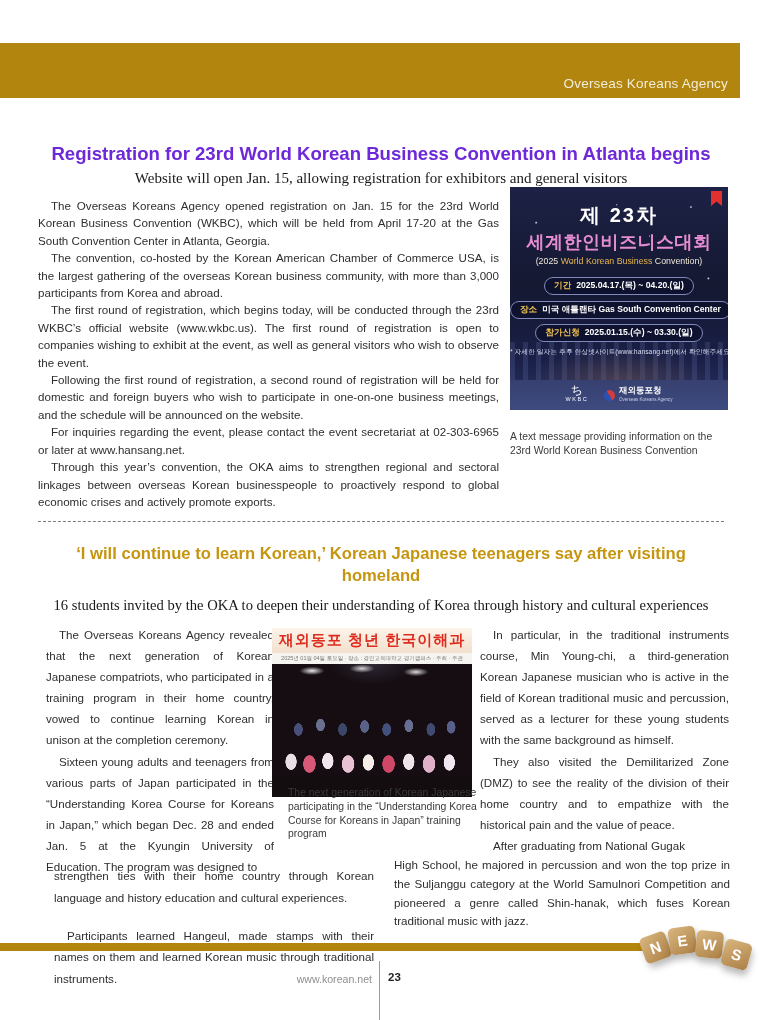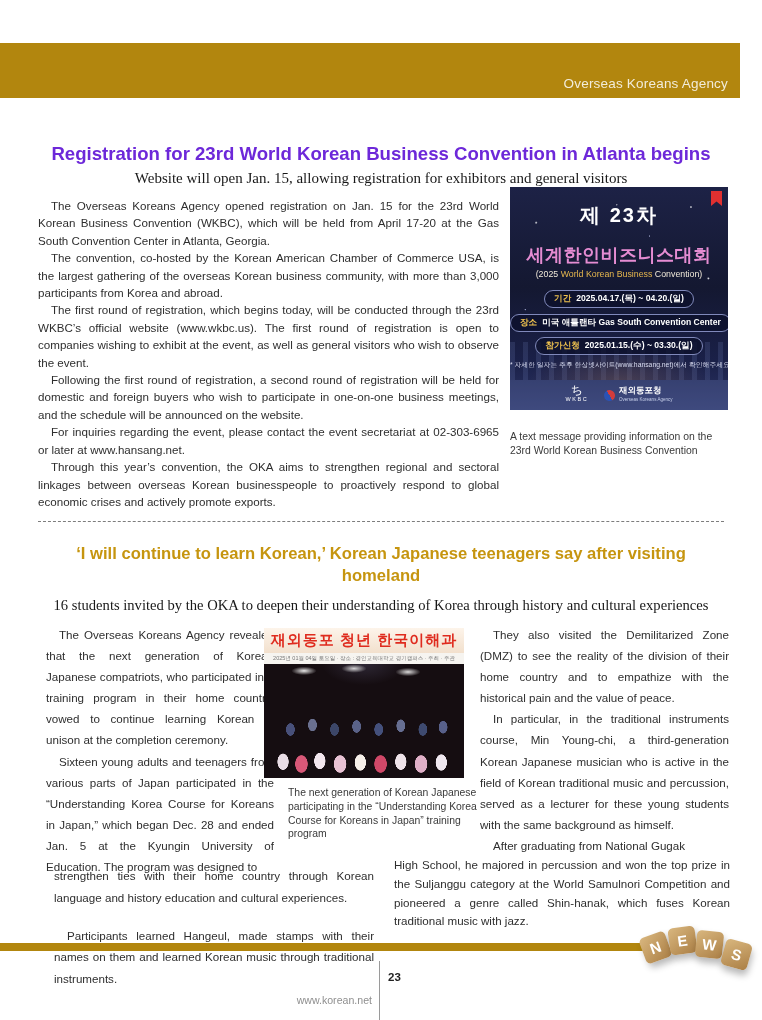--- a/index.html
+++ b/index.html
@@ -36,21 +36,21 @@
     radial-gradient(1.5px 1.5px at 91% 41%, #fff, transparent),
     radial-gradient(1px 1px at 7% 55%, #cfd6ff, transparent),
     radial-gradient(1px 1px at 49% 8%, #fff, transparent); }
   .p-city { position:absolute; left:0; right:0; bottom:30px; height:38px; opacity:.55; background:
     radial-gradient(60% 120% at 50% 100%, rgba(190,130,80,.45), transparent 70%),
     repeating-linear-gradient(90deg, rgba(130,150,210,.30) 0 5px, transparent 5px 13px); }
   .bookmark { position:absolute; top:4px; right:6px; width:11px; height:15px; background:#e03030;
     clip-path:polygon(0 0,100% 0,100% 100%,50% 70%,0 100%); }
   .p-inner { position:relative; }
   .p-title1 { margin-top:15px; text-align:center; color:#ffffff; font-size:20px; font-weight:bold; letter-spacing:2px; }
-  .p-title2 { text-align:center; color:#e58cd2; font-size:18px; font-weight:bold; letter-spacing:.5px; margin-top:14px; white-space:nowrap; }
+  .p-title2 { text-align:center; color:#e58cd2; font-size:18px; font-weight:bold; letter-spacing:.5px; margin-top:1px; white-space:nowrap; }
   .p-sub { text-align:center; font-size:8.8px; margin-top:2px; color:#efe8d8; white-space:nowrap; }
   .p-sub .mid { color:#e6b74e; }
   .p-pills { margin-top:8px; text-align:center; }
   .p-pills .row { margin:2.5px 0; }
   .pill { display:inline-block; border:1px solid #8089bb; background:rgba(12,16,44,.8); border-radius:9px;
     padding:2px 9px; font-size:8.6px; font-weight:bold; color:#fff; white-space:nowrap; }
   .pill .lbl { color:#eec14e; margin-right:5px; }
   .p-note { margin-top:5px; text-align:center; font-size:6.8px; color:#d8dcf0; white-space:nowrap; }
   .p-logos { position:absolute; left:0; right:0; bottom:0; height:30px; background:rgba(110,130,190,.28);
     display:flex; align-items:center; justify-content:center; gap:16px; }
@@ -79,21 +79,21 @@
   .col3 { left:480px; width:249px; }
   .wide-left { position:absolute; left:38px; top:849px; width:352px;
     font-size:11.6px; line-height:21.8px; text-align:justify; }
   .wide-left p { margin:16px; }
   .wide-left p.ind { text-indent:13px; }
   .wide-right { position:absolute; left:394px; top:856px; width:336px;
     font-size:11.6px; line-height:18.8px; text-align:justify; }
   .wide-right p { margin:0; }
 
   
-  .fig2 { position:absolute; left:264px; top:628px; width:200px; height:150px; overflow:hidden; background:#140d10; }
+  .fig2 { position:absolute; left:272px; top:628px; width:200px; height:169px; overflow:hidden; background:#140d10; }
   .fig2-banner { height:25px; background:linear-gradient(180deg,#fdf4ea,#f2e0cd); display:flex;
     align-items:center; justify-content:center; overflow:hidden; }
   .fig2-banner span { font-size:15px; font-weight:bold; color:#df2b1e; letter-spacing:1px; white-space:nowrap; }
   .fig2-strip { height:11px; background:#f6f4f0; font-size:5.5px; color:#777; text-align:center;
     line-height:11px; white-space:nowrap; overflow:hidden; }
   .fig2-stage { position:relative; height:114px; background:#150d11; }
   .fig2-stage::before { content:""; position:absolute; inset:0; background:
     radial-gradient(18px 6px at 20% 6%, rgba(255,255,255,.9), transparent 70%),
     radial-gradient(18px 6px at 45% 4%, rgba(255,255,255,.8), transparent 70%),
     radial-gradient(18px 6px at 72% 7%, rgba(255,255,255,.85), transparent 70%),
@@ -122,21 +122,21 @@
   
   .bottom-line { position:absolute; left:0; top:943px; width:656px; height:8px; background:#b2860e; }
   .news { position:absolute; left:638px; top:922px; width:118px; height:74px; }
   .news .blk { position:absolute; width:27px; height:27px; border-radius:5px; color:#fff;
     background:linear-gradient(145deg,#d9b77f,#ab7f45); font-weight:bold; font-size:15px;
     display:flex; align-items:center; justify-content:center; box-shadow:2px 5px 7px rgba(0,0,0,.28); }
   .blk.n { left:4px;  top:12px; transform:rotate(-20deg); }
   .blk.e { left:31px; top:5px;  transform:rotate(-8deg); }
   .blk.w { left:58px; top:9px;  transform:rotate(6deg); }
   .blk.s { left:85px; top:19px; transform:rotate(16deg); }
-  .f-site { position:absolute; right:390px; top:994px; font-size:10.6px; color:#8f8f8f; }
+  .f-site { position:absolute; right:390px; top:973px; font-size:10.6px; color:#8f8f8f; }
   .f-line { position:absolute; left:379px; top:961px; width:1px; height:59px; background:#9a9a9a; }
   .f-page { position:absolute; left:388px; top:971px; font-size:11.5px; font-weight:bold; color:#222; }
 </style>
 </head>
 <body>
 
 <div class="page">
 
   <div class="topbar">
     <span>Overseas Koreans Agency</span>
@@ -194,22 +194,22 @@
   <div class="fig2">
     <div class="fig2-banner">
         <span>재외동포 청년 한국이해과</span>
       </div>
     <div class="fig2-strip">2025년 01월 04일 토요일 · 장소 : 경인교육대학교 경기캠퍼스 · 주최 · 주관</div>
     <div class="fig2-stage"></div>
   </div>
   <div class="caption2">The next generation of Korean Japanese participating in the “Understanding Korea Course for Koreans in Japan” training program</div>
 
   <div class="col col3">
+    <p>In particular, in the traditional instruments course, Min Young-chi, a third-generation Korean Japanese musician who is active in the field of Korean traditional music and percussion, served as a lecturer for these young students with the same background as himself.</p>
     <p>They also visited the Demilitarized Zone (DMZ) to see the reality of the division of their home country and to empathize with the historical pain and the value of peace.</p>
-    <p>In particular, in the traditional instruments course, Min Young-chi, a third-generation Korean Japanese musician who is active in the field of Korean traditional music and percussion, served as a lecturer for these young students with the same background as himself.</p>
     <p>After graduating from National Gugak</p>
   </div>
 
   <div class="wide-left">
     <p>strengthen ties with their home country through Korean language and history education and cultural experiences.</p>
     <p class="ind">Participants learned Hangeul, made stamps with their names on them and learned Korean music through traditional instruments.</p>
   </div>
 
   <div class="wide-right">
     <p>High School, he majored in percussion and won the top prize in the Suljanggu category at the World Samulnori Competition and pioneered a genre called Shin-hanak, which fuses Korean traditional music with jazz.</p>

